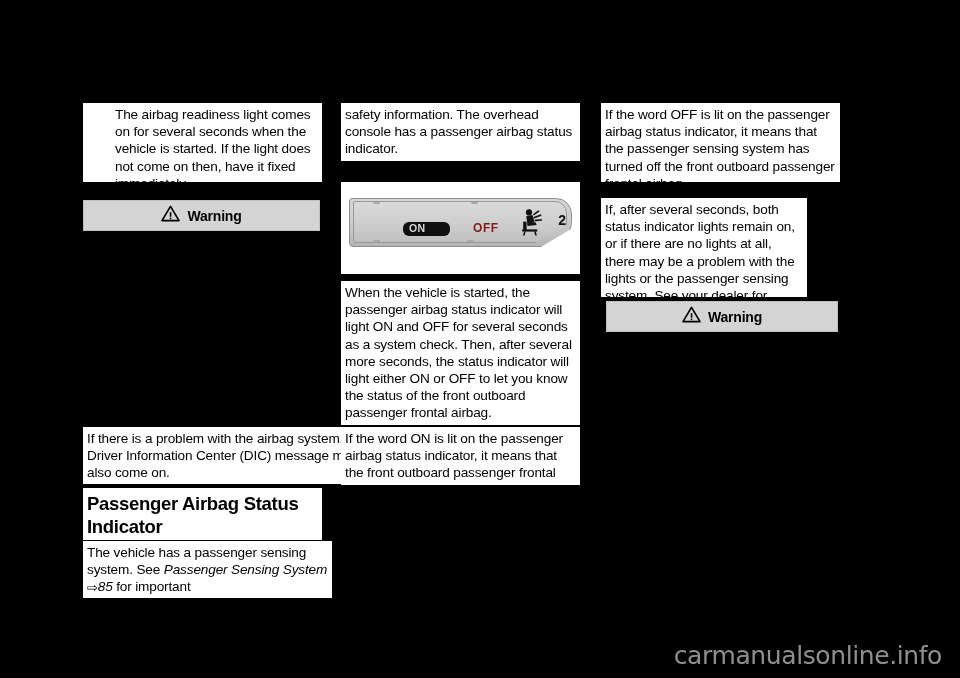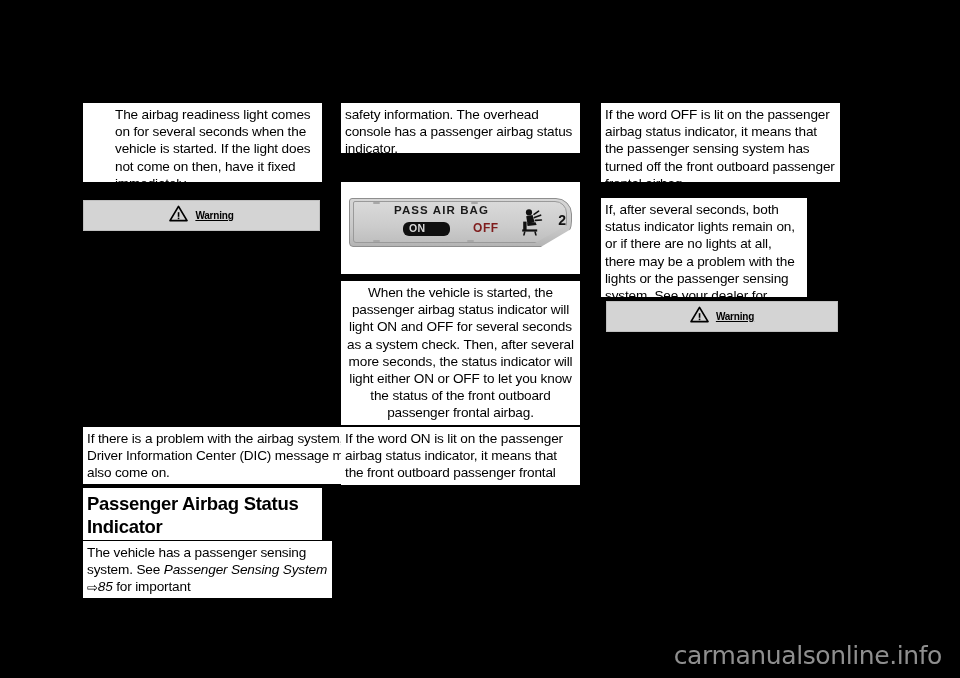--- a/index.html
+++ b/index.html
@@ -65,25 +65,24 @@
     position: absolute;
     background: #d4d4d4;
     box-sizing: border-box;
     display: flex;
     align-items: center;
     justify-content: center;
     gap: 7px;
     border: 1px solid #bfbfbf;
   }
   .warning .wlabel {
-    font-size: 10px;
+    font-size: 14px;
     font-weight: bold;
     color: #000;
     letter-spacing: -0.2px;
-    text-decoration: underline;
   }
   .warn-tri {
     display: block;
   }
 
   
   .ital { font-style: italic; }
   .pageref-arrow {
     font-style: normal;
     display: inline-block;
@@ -224,34 +223,33 @@
     </div>
 
     <div class="block" style="left:0; top:541px; width:249px; height:57px;">
       <p><span>The vehicle has a passenger sensing system. See </span><span class="ital">Passenger Sensing System</span><span class="pageref-arrow">⇨</span><span class="ital">85</span><span> for important</span></p>
     </div>
 
   </div>
 
   <div class="col col-2">
 
-    <div class="block" style="left:0; top:103px; width:239px; height:50px;">
+    <div class="block" style="left:0; top:103px; width:239px; height:58px;">
       <p>safety information. The overhead console has a passenger airbag status indicator.</p>
     </div>
 
     <div class="figure" style="left:0; top:182px; width:239px; height:92px;">
       <div class="console-wrap">
         <div class="console"></div>
         <div class="console-inner"></div>
         <div class="console-screw" style="left:24px; top:4px;"></div>
         <div class="console-screw" style="left:122px; top:4px;"></div>
         <div class="console-screw" style="left:24px; bottom:5px;"></div>
         <div class="console-screw" style="left:118px; bottom:5px;"></div>
 
-        <div class="pass-air-bag">PASS AIR BAG</div>
 
         <div class="on-badge">ON</div>
         <div class="off-label">OFF</div>
 
         <div class="bag-icon">
           <svg width="28" height="30" viewBox="0 0 28 30" aria-hidden="true">
 
             <circle cx="11" cy="4.4" r="3.1" fill="#111"></circle>
 
             <path d="M8.2 8.2 L14.6 7.0 L16.6 14.4 L9.4 15.6 Z" fill="#111"></path>
@@ -265,21 +263,21 @@
 
             <path d="M16.4 9.6 L22.6 7.2" stroke="#111" stroke-width="1.6" stroke-linecap="round"></path>
             <path d="M17.4 12.4 L23.4 12.0" stroke="#111" stroke-width="1.6" stroke-linecap="round"></path>
             <path d="M16.0 6.4 L20.6 3.2" stroke="#111" stroke-width="1.6" stroke-linecap="round"></path>
           </svg>
         </div>
         <div class="bag-num">2</div>
       </div>
     </div>
 
-    <div class="block" style="left:0; top:281px; width:239px; height:144px;text-align:center;">
+    <div class="block" style="left:0; top:281px; width:239px; height:144px;">
       <p>When the vehicle is started, the passenger airbag status indicator will light ON and OFF for several seconds as a system check. Then, after several more seconds, the status indicator will light either ON or OFF to let you know the status of the front outboard passenger frontal airbag.</p>
     </div>
 
     <div class="block" style="left:0; top:427px; width:239px; height:58px;">
       <p>If the word ON is lit on the passenger airbag status indicator, it means that the front outboard passenger frontal airbag is allowed to inflate.</p>
     </div>
 
   </div>
 
   <div class="col col-3">

